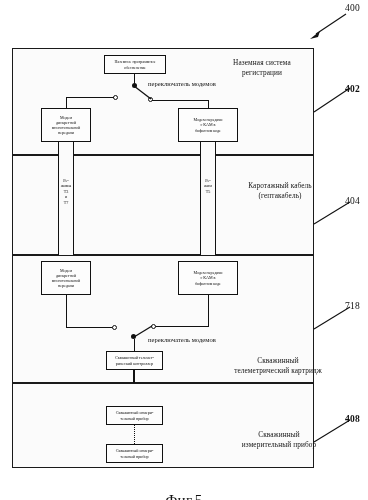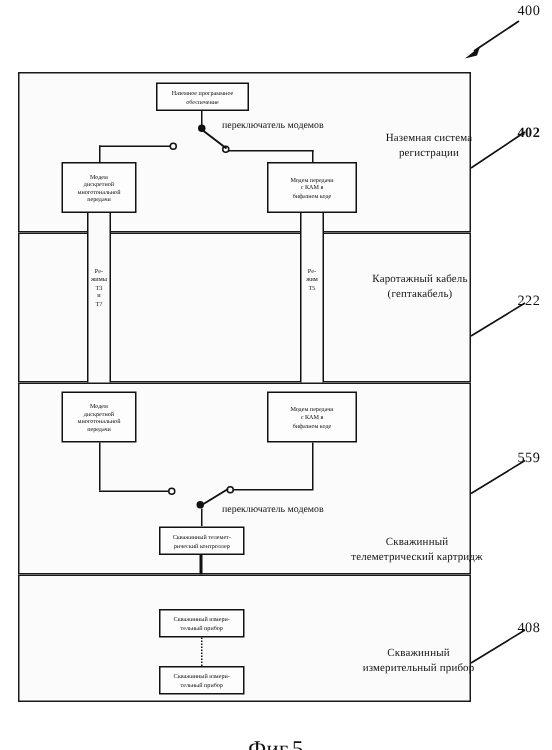--- a/index.html
+++ b/index.html
@@ -110,21 +110,21 @@
 
 <div id="sheet">
 
   <div class="ref" style="left:345px;top:3px;">400</div>
   <svg class="abs" style="left:306px;top:12px;" width="44" height="28">
     <line x1="40" y1="2" x2="10" y2="22" stroke="#111" stroke-width="1.2"></line>
     <polygon points="4,27 14,19 12,25" fill="#111"></polygon>
   </svg>
 
   <div class="panel" style="left:12px;top:48px;width:302px;height:107px;"></div>
-  <div class="panel-title" style="left:236px;top:58px;width:100px;margin-top:29px;">Наземная система
+  <div class="panel-title" style="left:212px;top:58px;width:100px;">Наземная система
 регистрации</div>
 
   <div class="box" style="left:104px;top:55px;width:62px;height:19px;">Наземное программное
 обеспечение</div>
 
   <div class="wire wire-v" style="left:134px;top:74px;height:11px;"></div>
 
   <div class="node-fill" style="left:131.5px;top:83px;"></div>
   <div class="node-open" style="left:113px;top:95px;"></div>
   <div class="node-open" style="left:148px;top:97px;"></div>
@@ -211,27 +211,27 @@
 тельный прибор</div>
 
   <svg class="abs" style="left:312px;top:86px;" width="46" height="28">
     <line x1="2" y1="26" x2="38" y2="2" stroke="#111" stroke-width="1.1"></line>
   </svg>
   <div class="ref" style="left:345px;top:84px;font-weight:bold;">402</div>
 
   <svg class="abs" style="left:312px;top:200px;" width="46" height="26">
     <line x1="2" y1="24" x2="38" y2="2" stroke="#111" stroke-width="1.1"></line>
   </svg>
-  <div class="ref" style="left:345px;top:196px;">222</div>
+  <div class="ref" style="left:345px;top:196px;">404</div>
 
   <svg class="abs" style="left:312px;top:305px;" width="46" height="26">
     <line x1="2" y1="24" x2="38" y2="2" stroke="#111" stroke-width="1.1"></line>
   </svg>
-  <div class="ref" style="left:345px;top:301px;">559</div>
+  <div class="ref" style="left:345px;top:301px;">718</div>
 
   <svg class="abs" style="left:312px;top:418px;" width="46" height="26">
     <line x1="2" y1="24" x2="38" y2="2" stroke="#111" stroke-width="1.1"></line>
   </svg>
-  <div class="ref" style="left:345px;top:414px;">408</div>
+  <div class="ref" style="left:345px;top:414px;font-weight:bold;">408</div>
 
   <div class="caption" style="top:472px;">Фиг.5</div>
 
 </div>
 
 </body></html>

